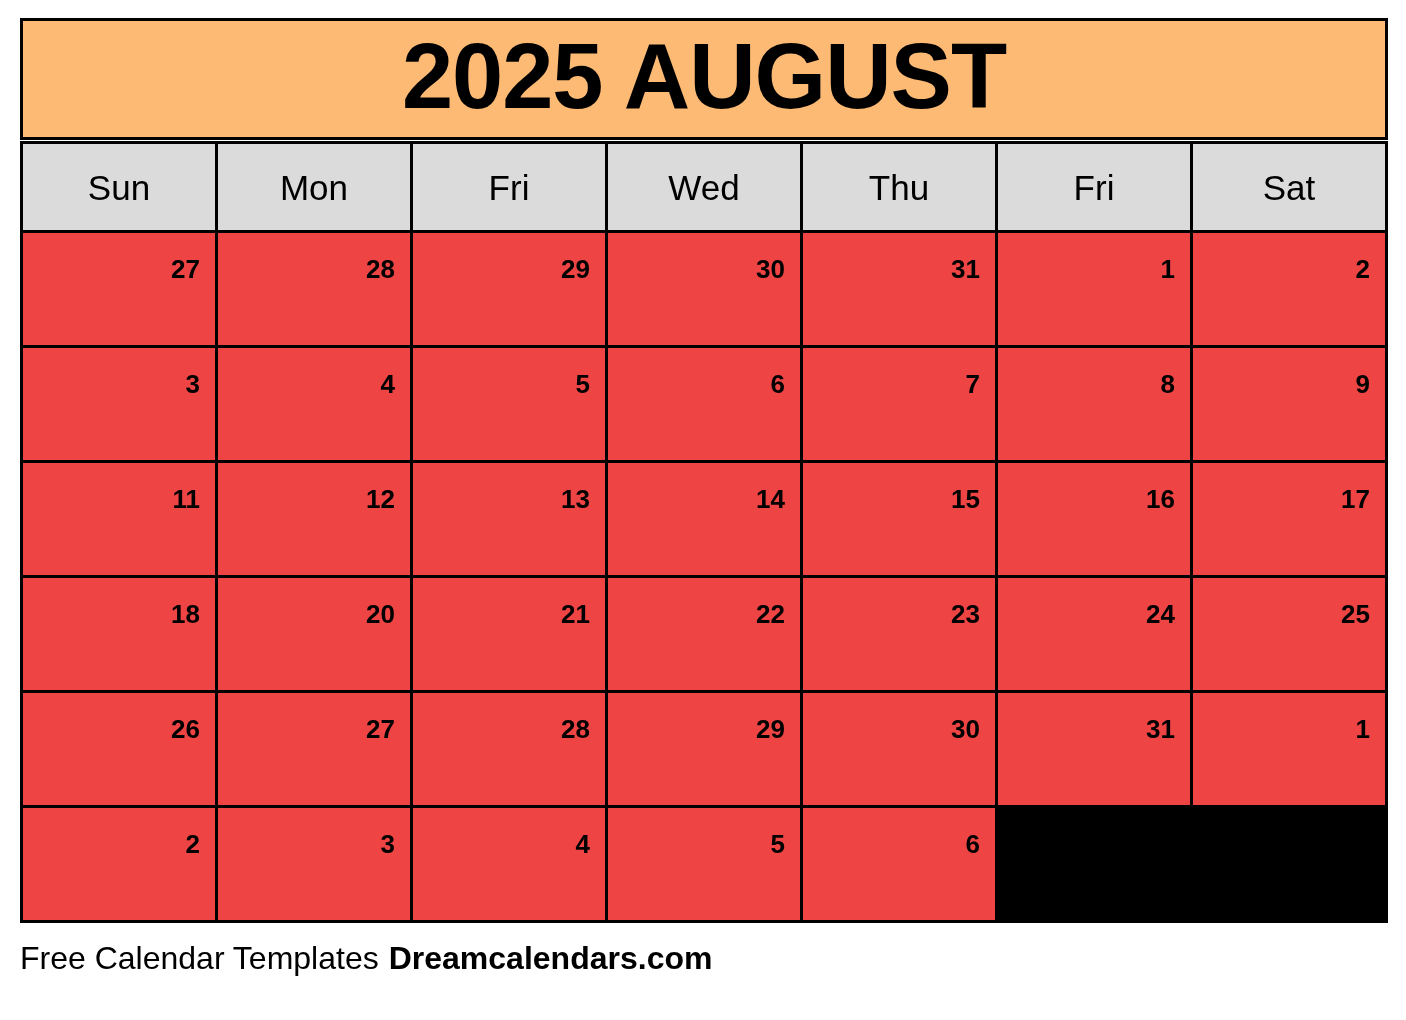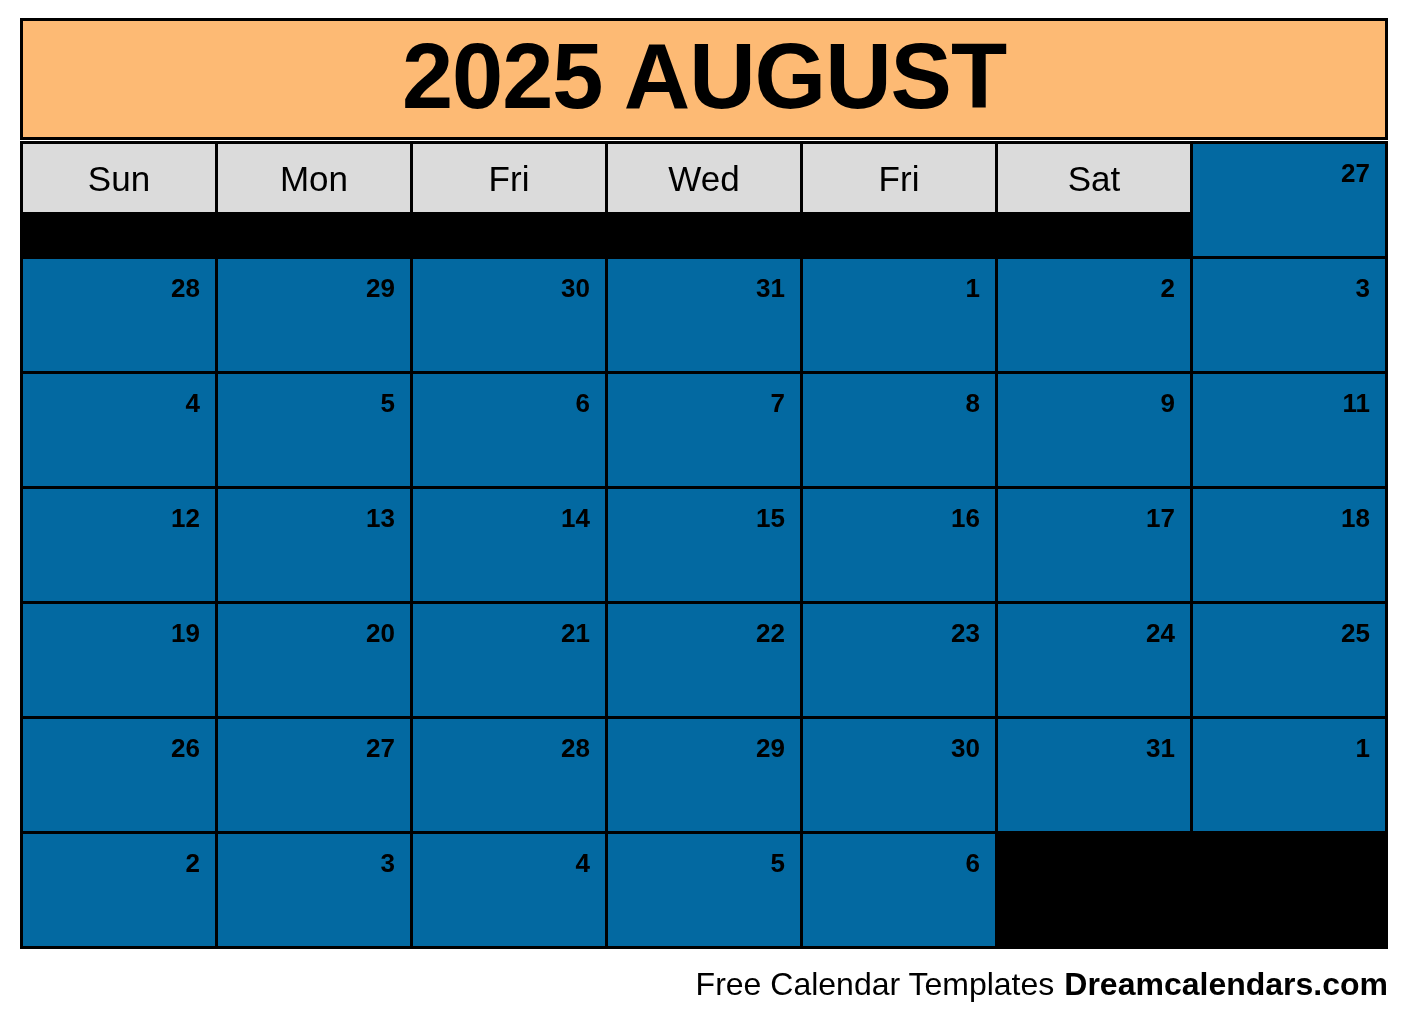--- a/index.html
+++ b/index.html
@@ -35,62 +35,63 @@
   }
   .grid {
     margin-top:1px;
     display:grid;
     grid-template-columns:repeat(7, 1fr);
     gap:3px;
     padding:3px;
     background:#000000;
   }
   .head-cell {
-    height:68px;
+    height:86px;
     background:#dbdbdb;
     display:flex;
     align-items:center;
     justify-content:center;
     font-size:35px;
     line-height:1;
   }
   .day-cell {
     height:112px;
-    background:#0369a1;
+    background:#ef4444;
     text-align:right;
-    padding:16px 15px;
+    padding:23px 15px;
   }
   .day-num {
     font-size:26px;
     font-weight:bold;
     line-height:1;
   }
   .footer {
     margin-top:17px;
-    text-align:right;
+    text-align:left;
     font-size:32px;
     white-space:nowrap;
   }
   .footer .brand { font-weight:bold; margin-left:10px; }
 </style>
 </head>
 <body>
 
 <div class="page">
   <div class="calendar">
 
     <div class="title-box">
       <div class="title-text">2025 AUGUST</div>
     </div>
 
     <div class="grid">
         <div class="head-cell">Sun</div>
         <div class="head-cell">Mon</div>
         <div class="head-cell">Fri</div>
         <div class="head-cell">Wed</div>
+        <div class="head-cell">Thu</div>
         <div class="head-cell">Fri</div>
         <div class="head-cell">Sat</div>
         <div class="day-cell"><span class="day-num">27</span></div>
         <div class="day-cell"><span class="day-num">28</span></div>
         <div class="day-cell"><span class="day-num">29</span></div>
         <div class="day-cell"><span class="day-num">30</span></div>
         <div class="day-cell"><span class="day-num">31</span></div>
         <div class="day-cell"><span class="day-num">1</span></div>
         <div class="day-cell"><span class="day-num">2</span></div>
         <div class="day-cell"><span class="day-num">3</span></div>
@@ -101,21 +102,20 @@
         <div class="day-cell"><span class="day-num">8</span></div>
         <div class="day-cell"><span class="day-num">9</span></div>
         <div class="day-cell"><span class="day-num">11</span></div>
         <div class="day-cell"><span class="day-num">12</span></div>
         <div class="day-cell"><span class="day-num">13</span></div>
         <div class="day-cell"><span class="day-num">14</span></div>
         <div class="day-cell"><span class="day-num">15</span></div>
         <div class="day-cell"><span class="day-num">16</span></div>
         <div class="day-cell"><span class="day-num">17</span></div>
         <div class="day-cell"><span class="day-num">18</span></div>
-        <div class="day-cell"><span class="day-num">19</span></div>
         <div class="day-cell"><span class="day-num">20</span></div>
         <div class="day-cell"><span class="day-num">21</span></div>
         <div class="day-cell"><span class="day-num">22</span></div>
         <div class="day-cell"><span class="day-num">23</span></div>
         <div class="day-cell"><span class="day-num">24</span></div>
         <div class="day-cell"><span class="day-num">25</span></div>
         <div class="day-cell"><span class="day-num">26</span></div>
         <div class="day-cell"><span class="day-num">27</span></div>
         <div class="day-cell"><span class="day-num">28</span></div>
         <div class="day-cell"><span class="day-num">29</span></div>

